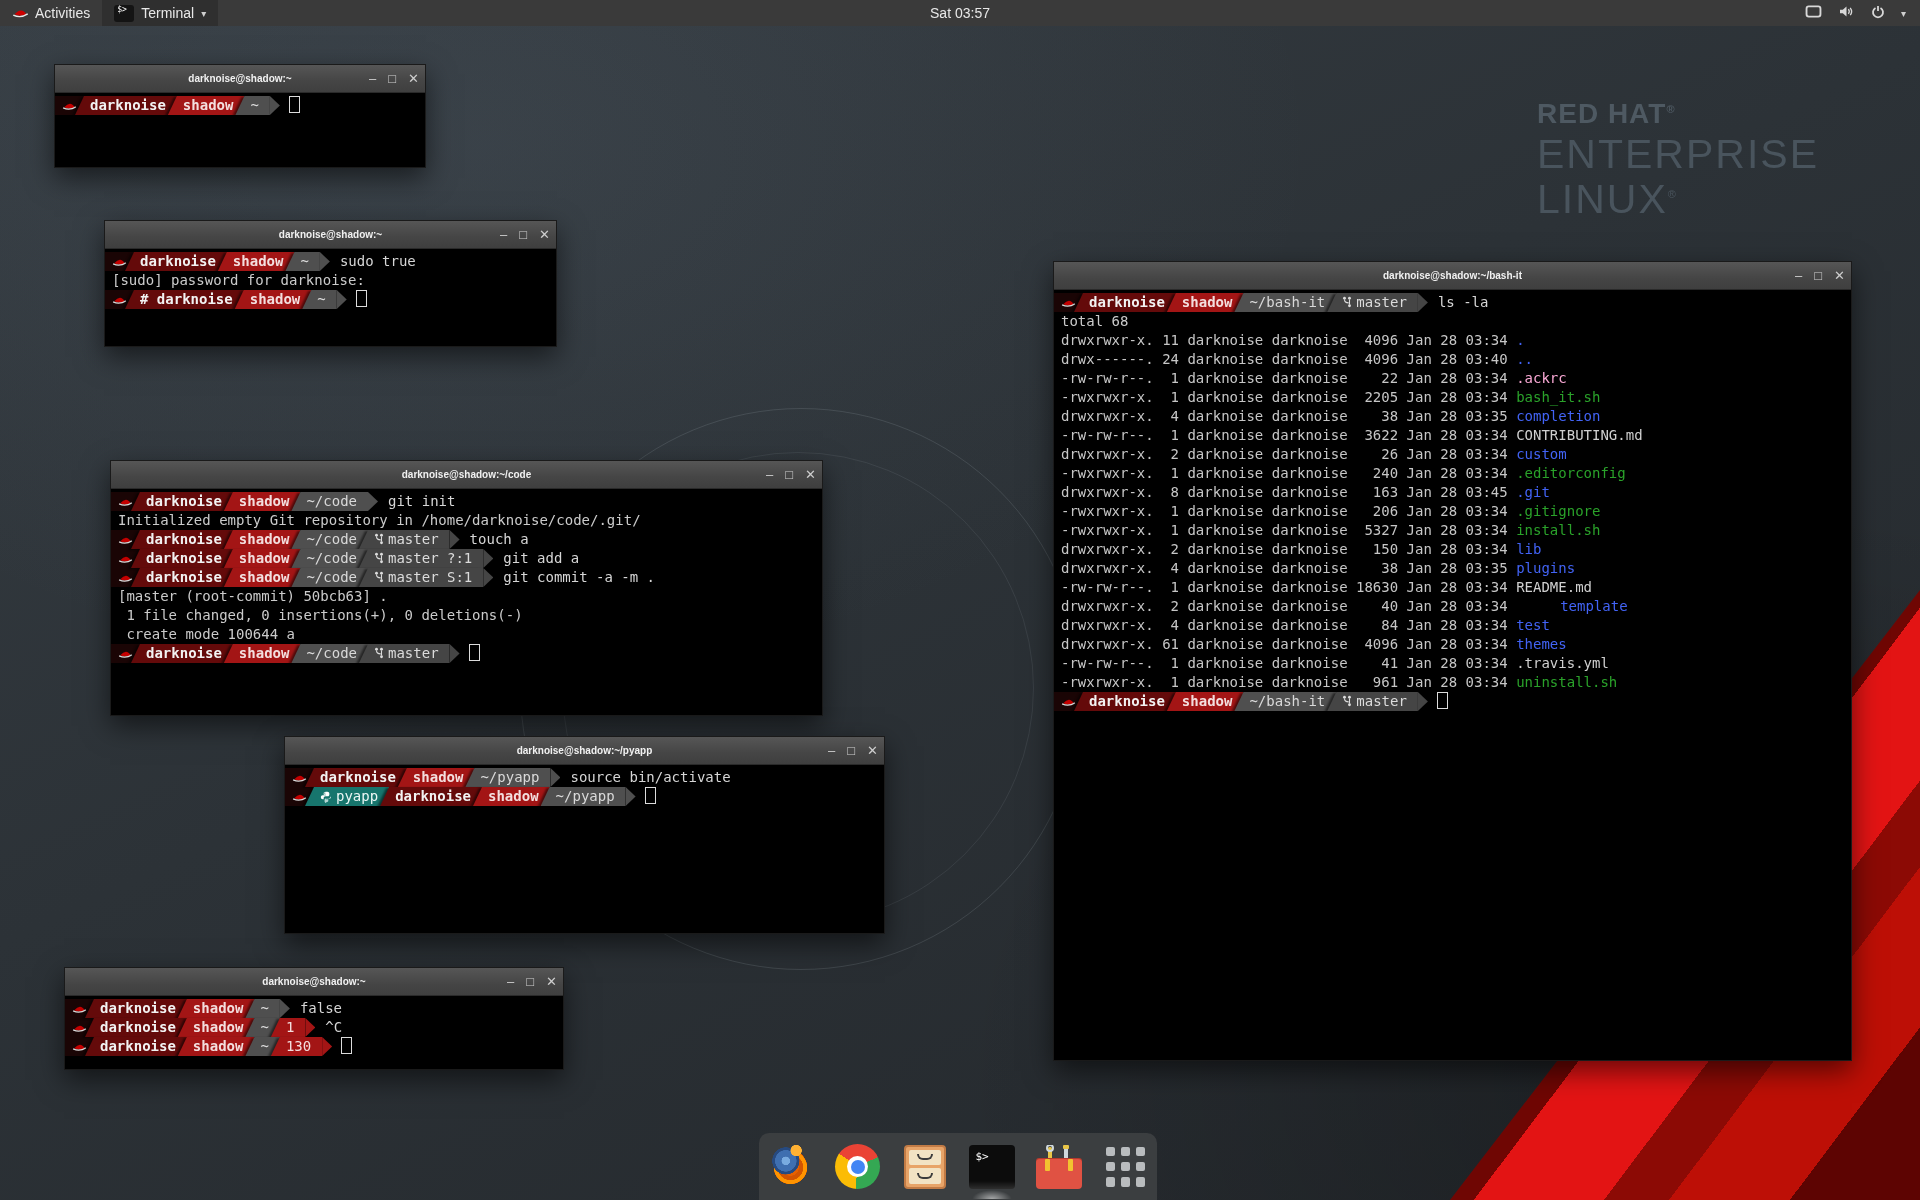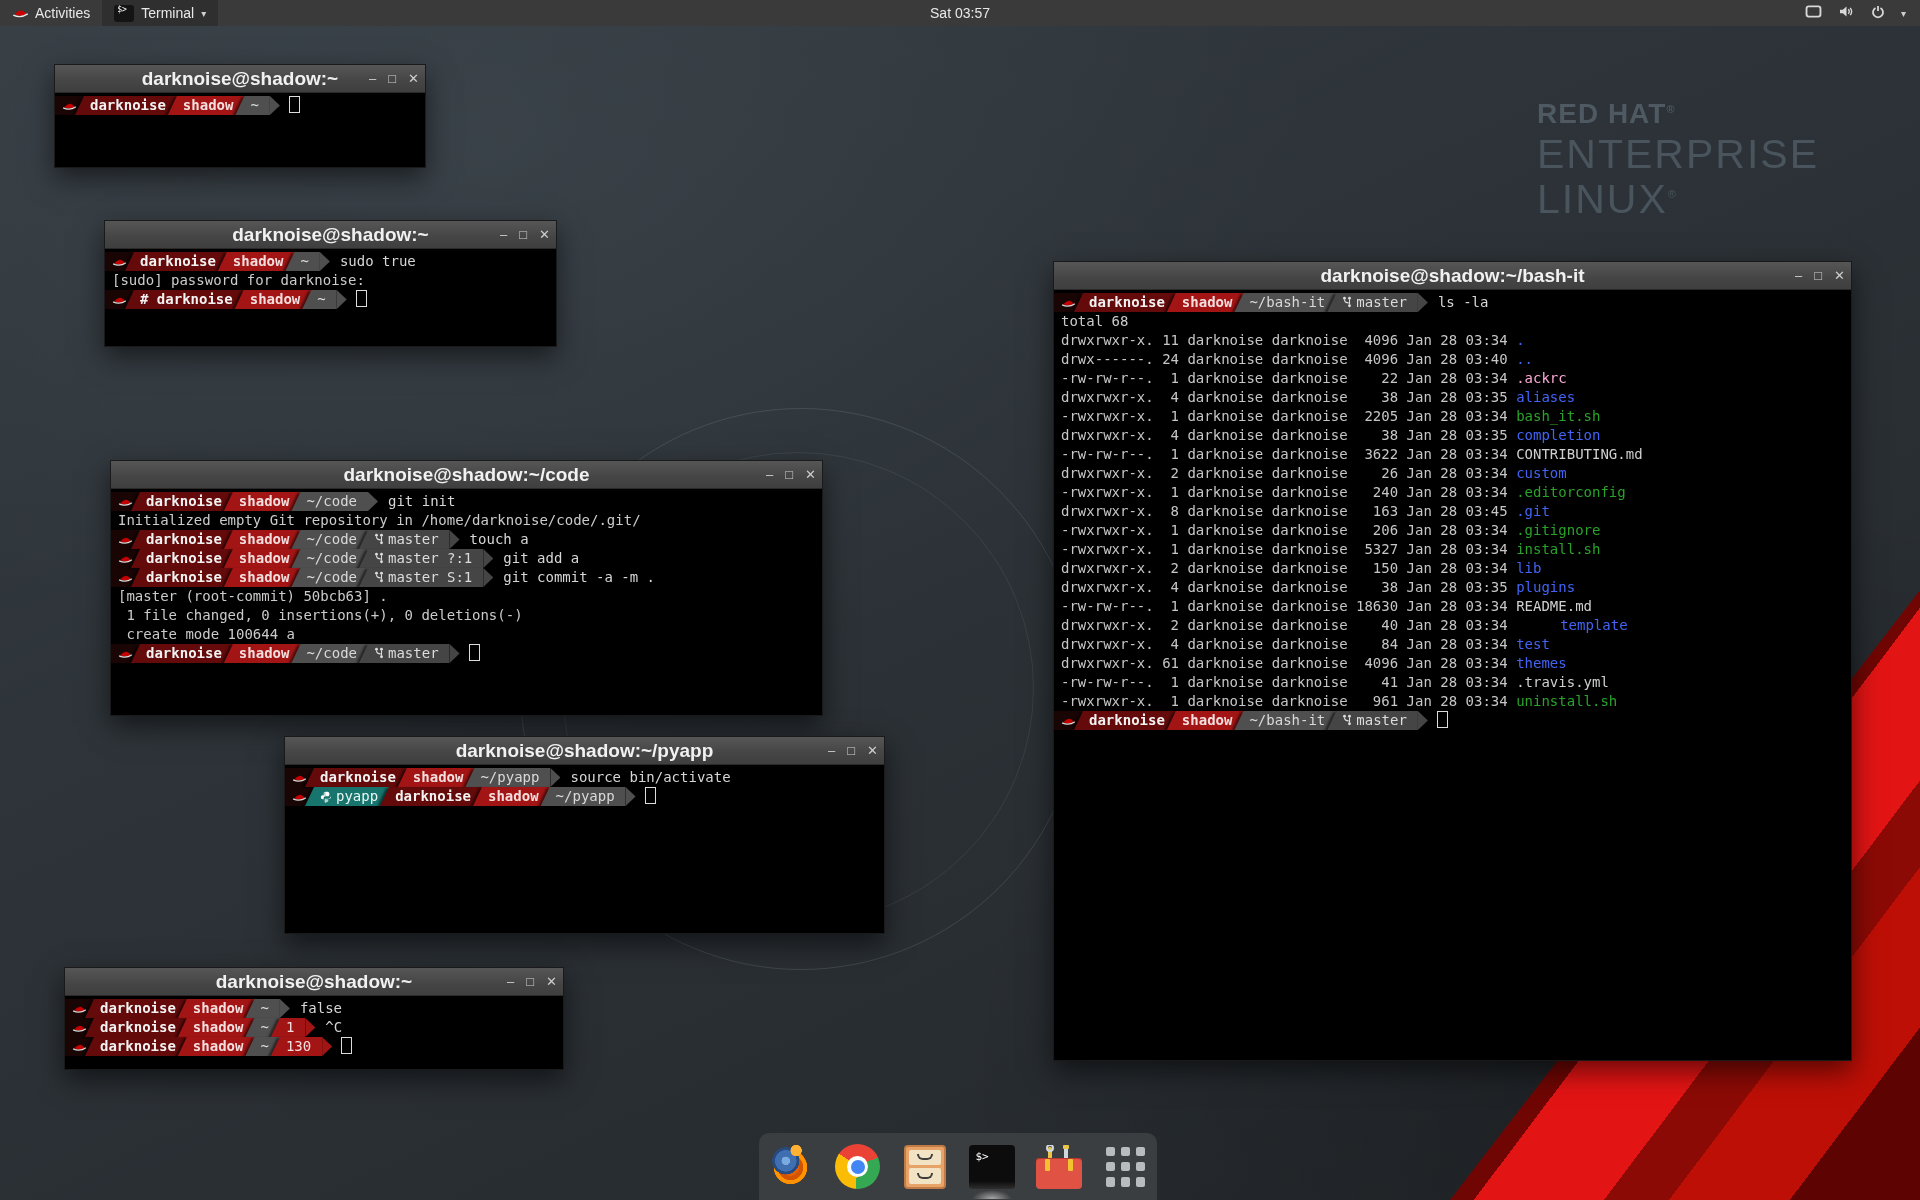--- a/index.html
+++ b/index.html
@@ -34,21 +34,21 @@
   .logo{position:absolute;left:1537px;top:100px;z-index:0;color:#4e5962;line-height:1.0;}
   .logo .l1{font-size:28px;font-weight:bold;letter-spacing:1px;}
   .logo .l2{font-size:41px;letter-spacing:2px;margin-top:6px;color:#49545d;}
   .logo .l3{font-size:41px;letter-spacing:2px;margin-top:4px;color:#49545d;}
   .logo sup{font-size:11px;}
   
   .term-window{position:absolute;z-index:2;background:#000;border:1px solid #1a1a1a;
     box-shadow:0 10px 26px rgba(0,0,0,0.55);box-sizing:border-box;}
   .titlebar{height:27px;background:linear-gradient(#565656,#454545 60%,#3f3f3f);
     border-bottom:1px solid #2a2a2a;position:relative;text-align:center;}
-  .titlebar .title{font-size:19px;font-weight:bold;color:#f1f1f1;line-height:27px;}
+  .titlebar .title{font-size:10px;font-weight:bold;color:#f1f1f1;line-height:27px;}
   .winbtns{position:absolute;right:6px;top:0;height:27px;display:flex;align-items:center;gap:12px;
     color:#cfcfcf;font-size:13px;}
   .winbtns span{cursor:default;}
   .term-body{position:absolute;left:0;right:0;top:28px;bottom:0;overflow:hidden;
     font-family:"DejaVu Sans Mono",monospace;font-size:14px;padding-top:3px;}
   .term-line{height:19px;line-height:19px;white-space:pre;}
   .term-line.out{padding-left:7px;color:#cbcbcb;}
   .segwrap{display:inline-block;vertical-align:top;}
   .segwrap+.segwrap{margin-left:-9px;filter:drop-shadow(-3px 1px 1px rgba(0,0,0,0.55));}
   .seg{display:inline-block;height:19px;line-height:19px;padding:0 11px 0 15px;
@@ -326,21 +326,20 @@
             </svg></span></span><span class="segwrap"><span class="seg seg-user" style="background: rgb(100, 10, 10);">darknoise</span></span><span class="segwrap"><span class="seg seg-host" style="background: rgb(163, 21, 21);">shadow</span></span><span class="segwrap"><span class="seg seg-path" style="background: rgb(79, 79, 79);">~/bash-it</span></span><span class="segwrap"><span class="seg seg-branch" style="background: rgb(69, 69, 69);"><svg class="inl" viewBox="0 0 12 15" width="10" height="14">
               <circle cx="3" cy="3" r="1.7" fill="#dcdcdc"></circle>
               <circle cx="9" cy="3" r="1.7" fill="#dcdcdc"></circle>
               <circle cx="9" cy="12" r="1.7" fill="#dcdcdc"></circle>
               <path d="M3 4.5 Q3 8.5 8 8.5 M9 4.5 V10.5" stroke="#dcdcdc" stroke-width="1.3" fill="none"></path>
             </svg>master</span></span><span class="parrow" style="background: rgb(69, 69, 69);"></span><span class="cmd">ls -la</span></div>
       <div class="term-line out">total 68</div>
       <div class="term-line out"><span style="color: rgb(198, 198, 198);">drwxrwxr-x. 11 darknoise darknoise  4096 Jan 28 03:34 </span><span style="color: rgb(66, 99, 245);">.</span></div>
       <div class="term-line out"><span style="color: rgb(198, 198, 198);">drwx------. 24 darknoise darknoise  4096 Jan 28 03:40 </span><span style="color: rgb(66, 99, 245);">..</span></div>
       <div class="term-line out"><span style="color: rgb(198, 198, 198);">-rw-rw-r--.  1 darknoise darknoise    22 Jan 28 03:34 </span><span style="color: #f9a8d4;">.ackrc</span></div>
-      <div class="term-line out"><span style="color: rgb(198, 198, 198);">drwxrwxr-x.  4 darknoise darknoise    38 Jan 28 03:35 </span><span style="color: rgb(66, 99, 245);">aliases</span></div>
       <div class="term-line out"><span style="color: rgb(198, 198, 198);">-rwxrwxr-x.  1 darknoise darknoise  2205 Jan 28 03:34 </span><span style="color: rgb(42, 162, 42);">bash_it.sh</span></div>
       <div class="term-line out"><span style="color: rgb(198, 198, 198);">drwxrwxr-x.  4 darknoise darknoise    38 Jan 28 03:35 </span><span style="color: rgb(66, 99, 245);">completion</span></div>
       <div class="term-line out"><span style="color: rgb(198, 198, 198);">-rw-rw-r--.  1 darknoise darknoise  3622 Jan 28 03:34 </span><span style="color: rgb(207, 207, 207);">CONTRIBUTING.md</span></div>
       <div class="term-line out"><span style="color: rgb(198, 198, 198);">drwxrwxr-x.  2 darknoise darknoise    26 Jan 28 03:34 </span><span style="color: rgb(66, 99, 245);">custom</span></div>
       <div class="term-line out"><span style="color: rgb(198, 198, 198);">-rwxrwxr-x.  1 darknoise darknoise   240 Jan 28 03:34 </span><span style="color: rgb(42, 162, 42);">.editorconfig</span></div>
       <div class="term-line out"><span style="color: rgb(198, 198, 198);">drwxrwxr-x.  8 darknoise darknoise   163 Jan 28 03:45 </span><span style="color: rgb(66, 99, 245);">.git</span></div>
       <div class="term-line out"><span style="color: rgb(198, 198, 198);">-rwxrwxr-x.  1 darknoise darknoise   206 Jan 28 03:34 </span><span style="color: rgb(42, 162, 42);">.gitignore</span></div>
       <div class="term-line out"><span style="color: rgb(198, 198, 198);">-rwxrwxr-x.  1 darknoise darknoise  5327 Jan 28 03:34 </span><span style="color: rgb(42, 162, 42);">install.sh</span></div>
       <div class="term-line out"><span style="color: rgb(198, 198, 198);">drwxrwxr-x.  2 darknoise darknoise   150 Jan 28 03:34 </span><span style="color: rgb(66, 99, 245); text-align: center;">lib</span></div>
       <div class="term-line out"><span style="color: rgb(198, 198, 198);">drwxrwxr-x.  4 darknoise darknoise    38 Jan 28 03:35 </span><span style="color: rgb(66, 99, 245);">plugins</span></div>

